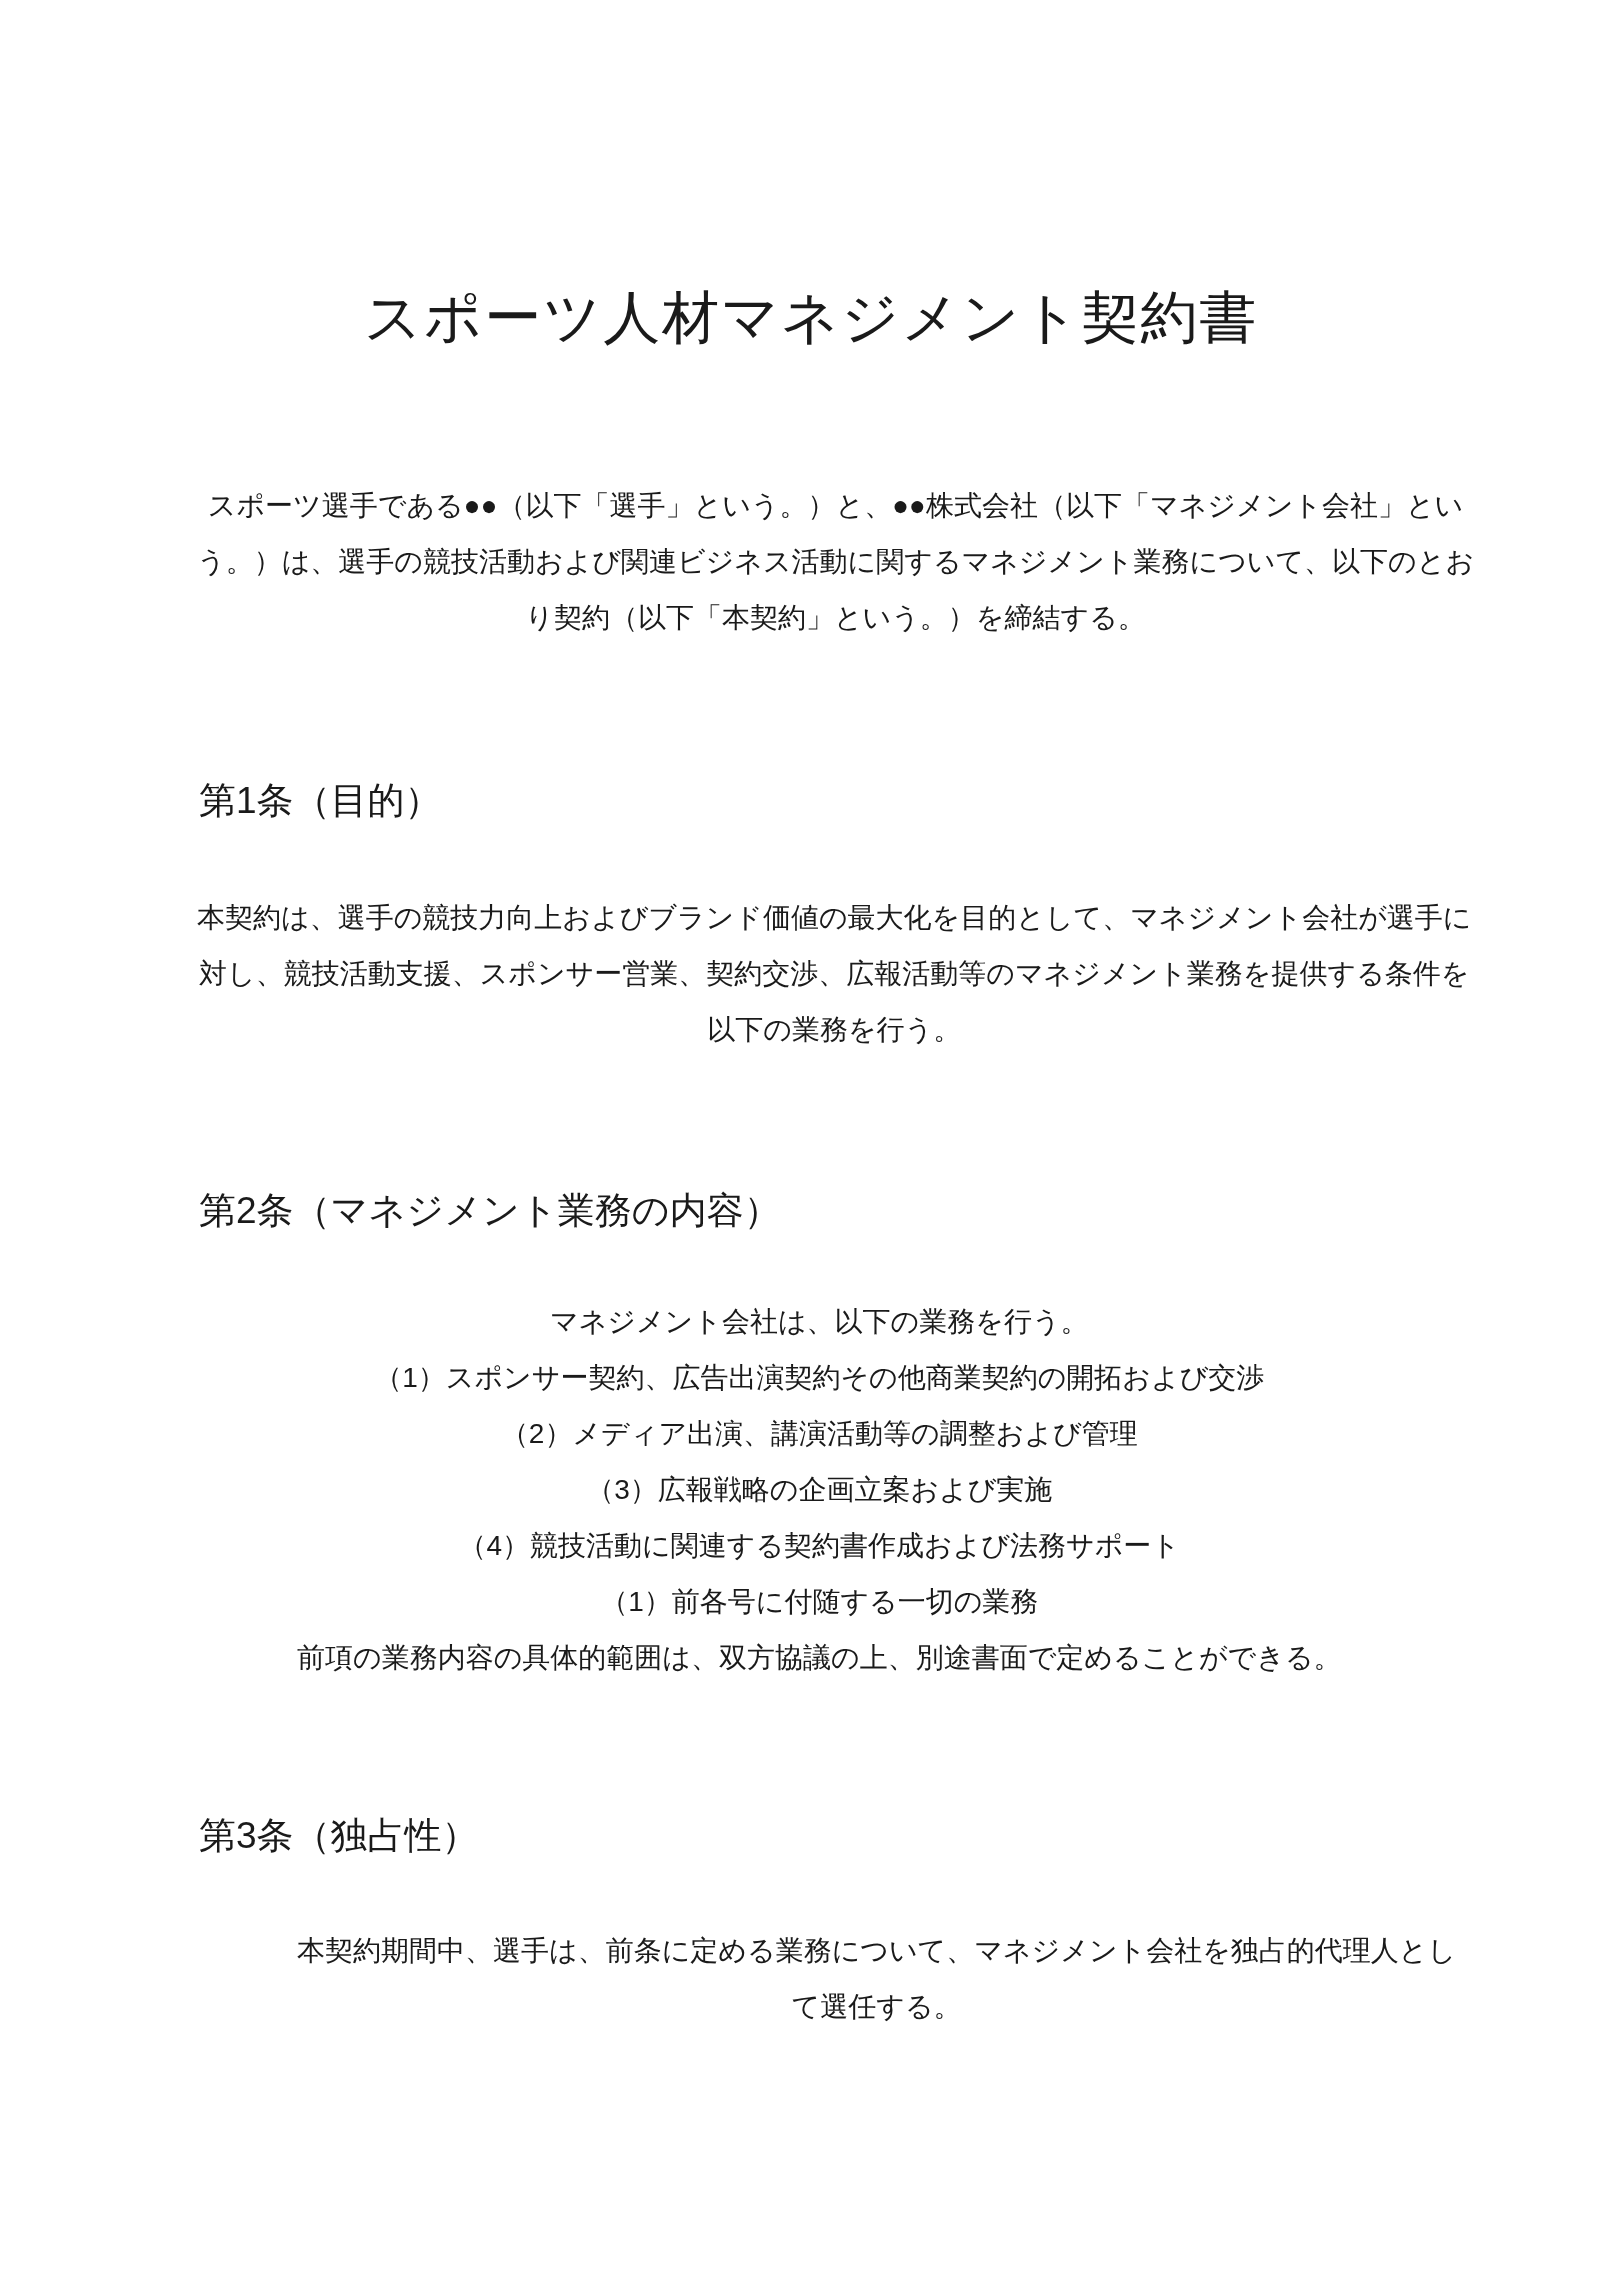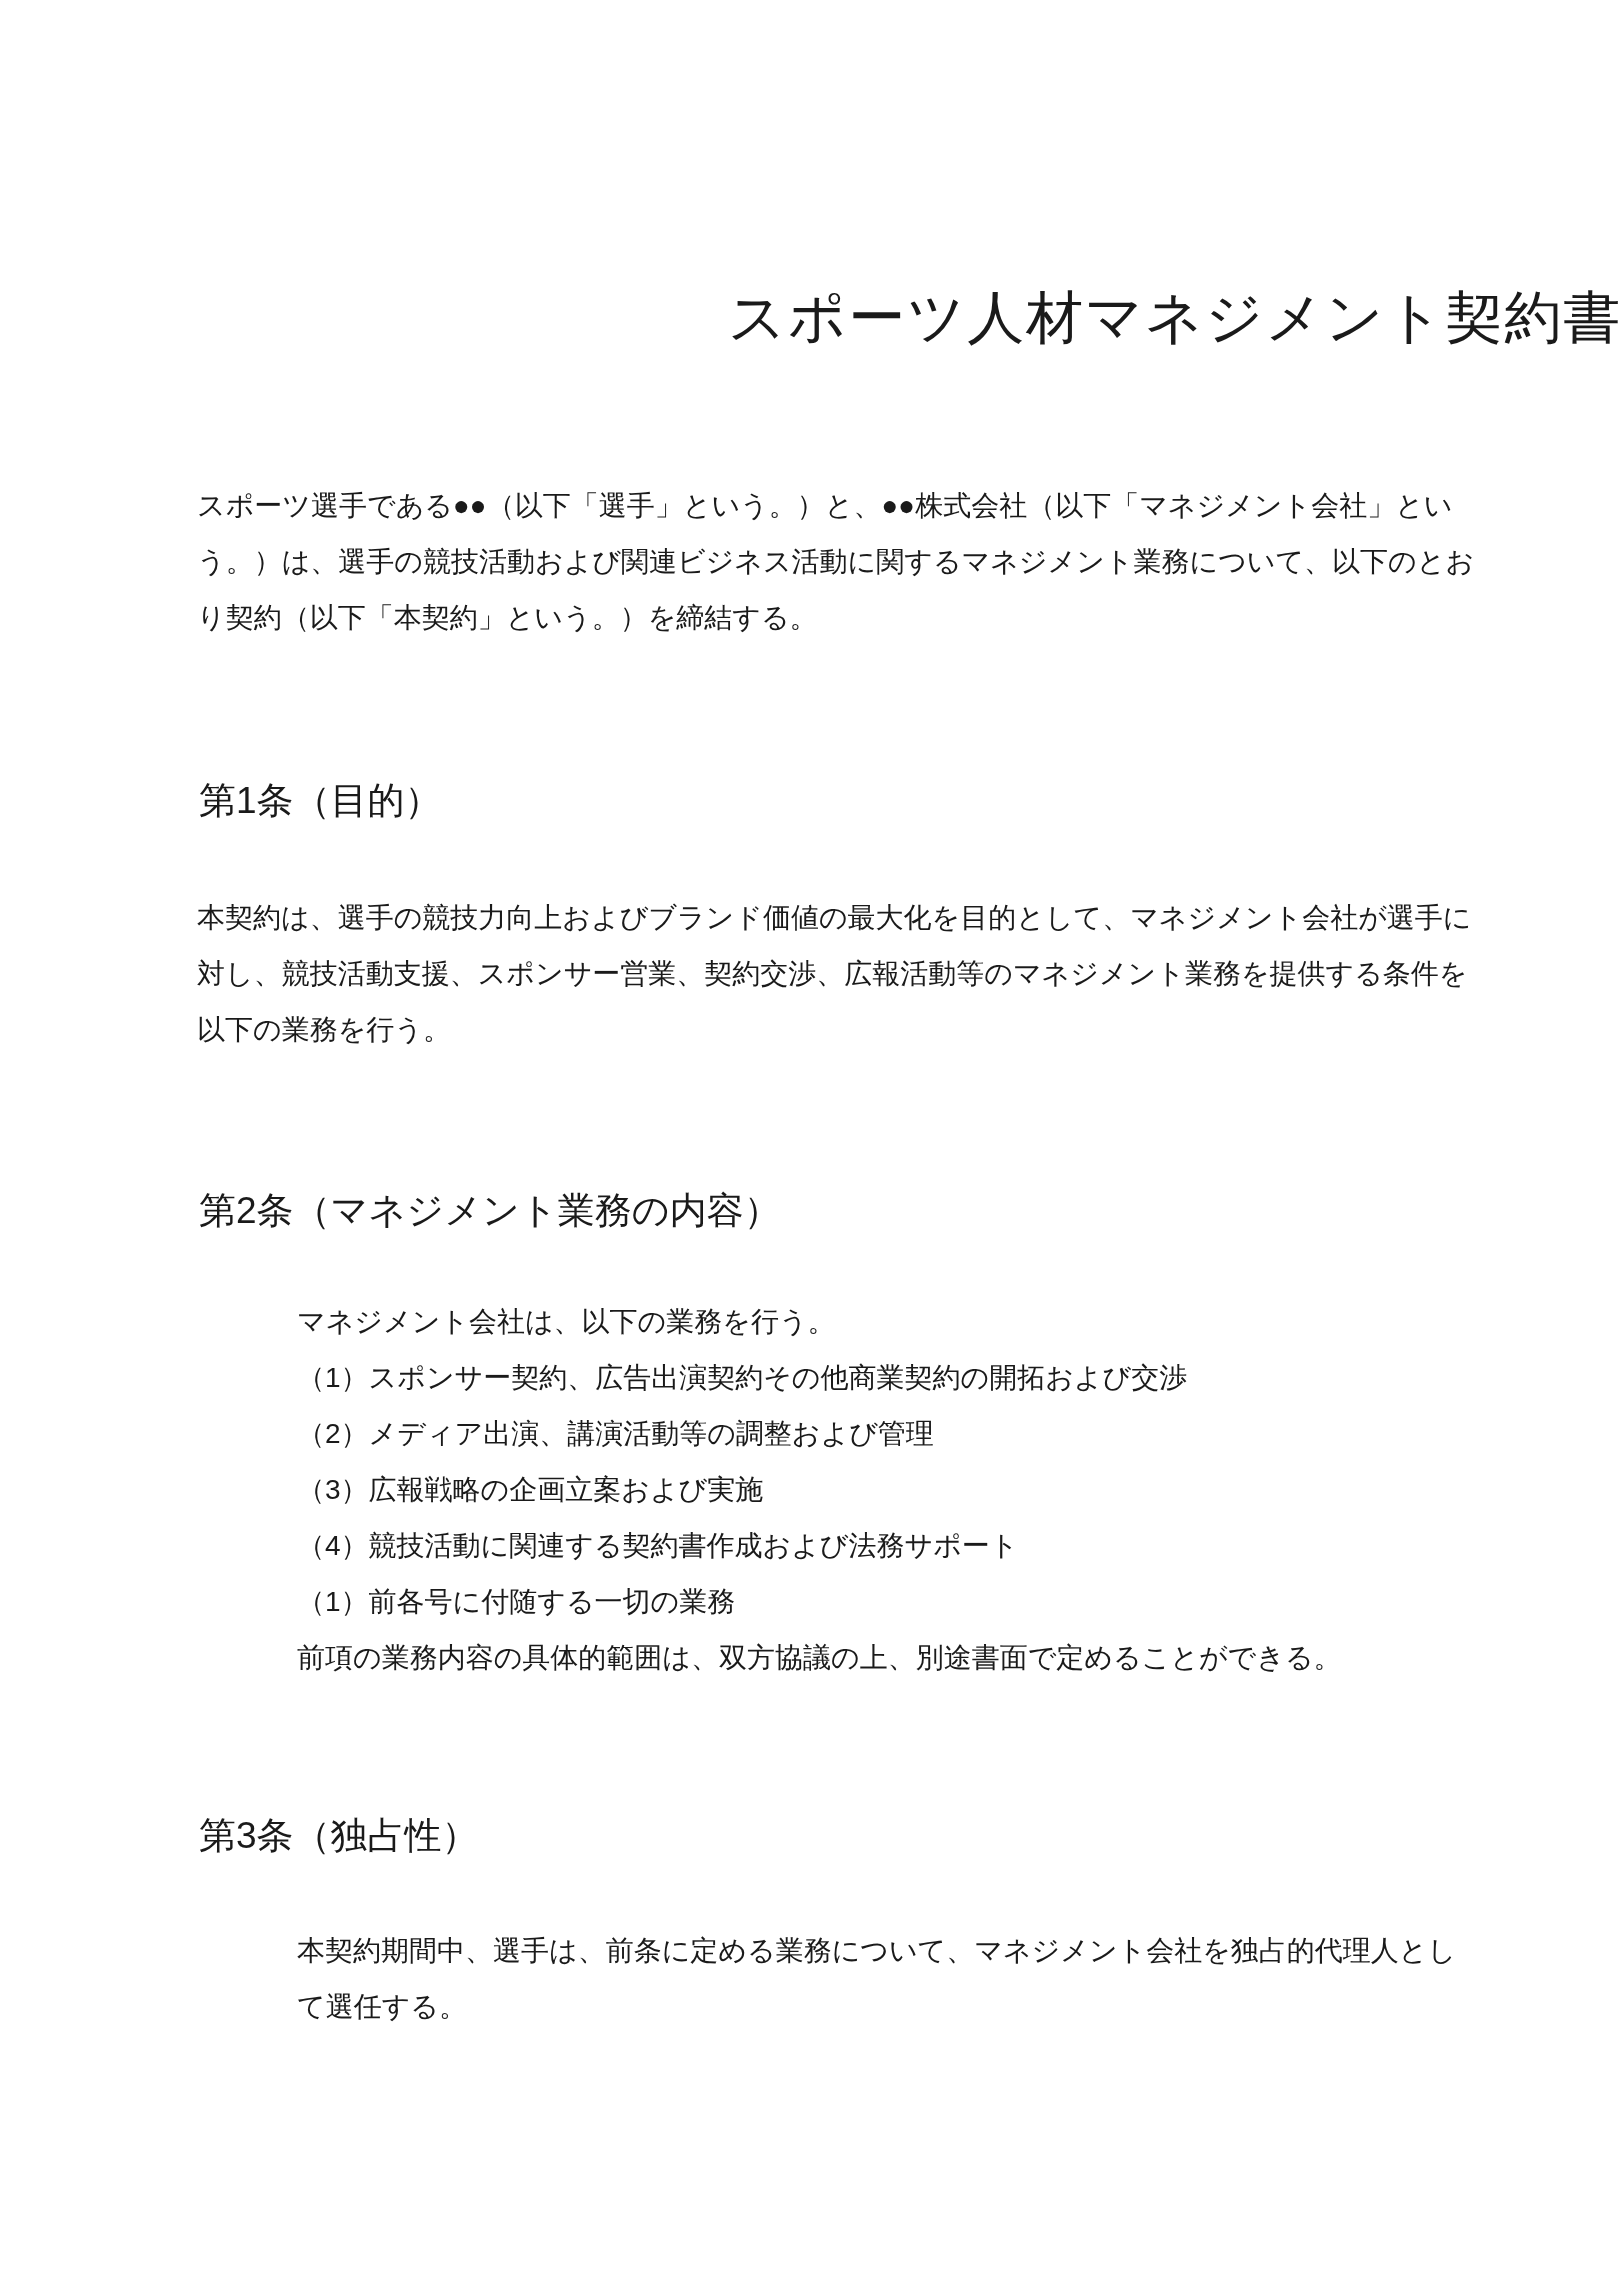--- a/index.html
+++ b/index.html
@@ -19,21 +19,21 @@
     overflow: hidden;
     font-family: "Liberation Sans", sans-serif;
     color: #1a1a1a;
     font-weight: 400;
   }
   .doc-title {
     position: absolute;
     top: 289px;
     left: 0;
     width: 1622px;
-    text-align: right;
+    text-align: center;
     font-size: 57px;
     letter-spacing: 1.8px;
     line-height: 1;
     white-space: nowrap;
   }
   .heading {
     position: absolute;
     left: 199px;
     font-size: 37px;
     line-height: 1;
@@ -41,20 +41,21 @@
   }
   .para {
     position: absolute;
     left: 197px;
     font-size: 28px;
   }
   .para .tline {
     height: 56px;
     line-height: 56px;
     white-space: nowrap;
+    text-align: center;
   }
   .para.indented {
     left: 297px;
   }
 </style>
 </head>
 <body>
 
 <div class="page">
 

